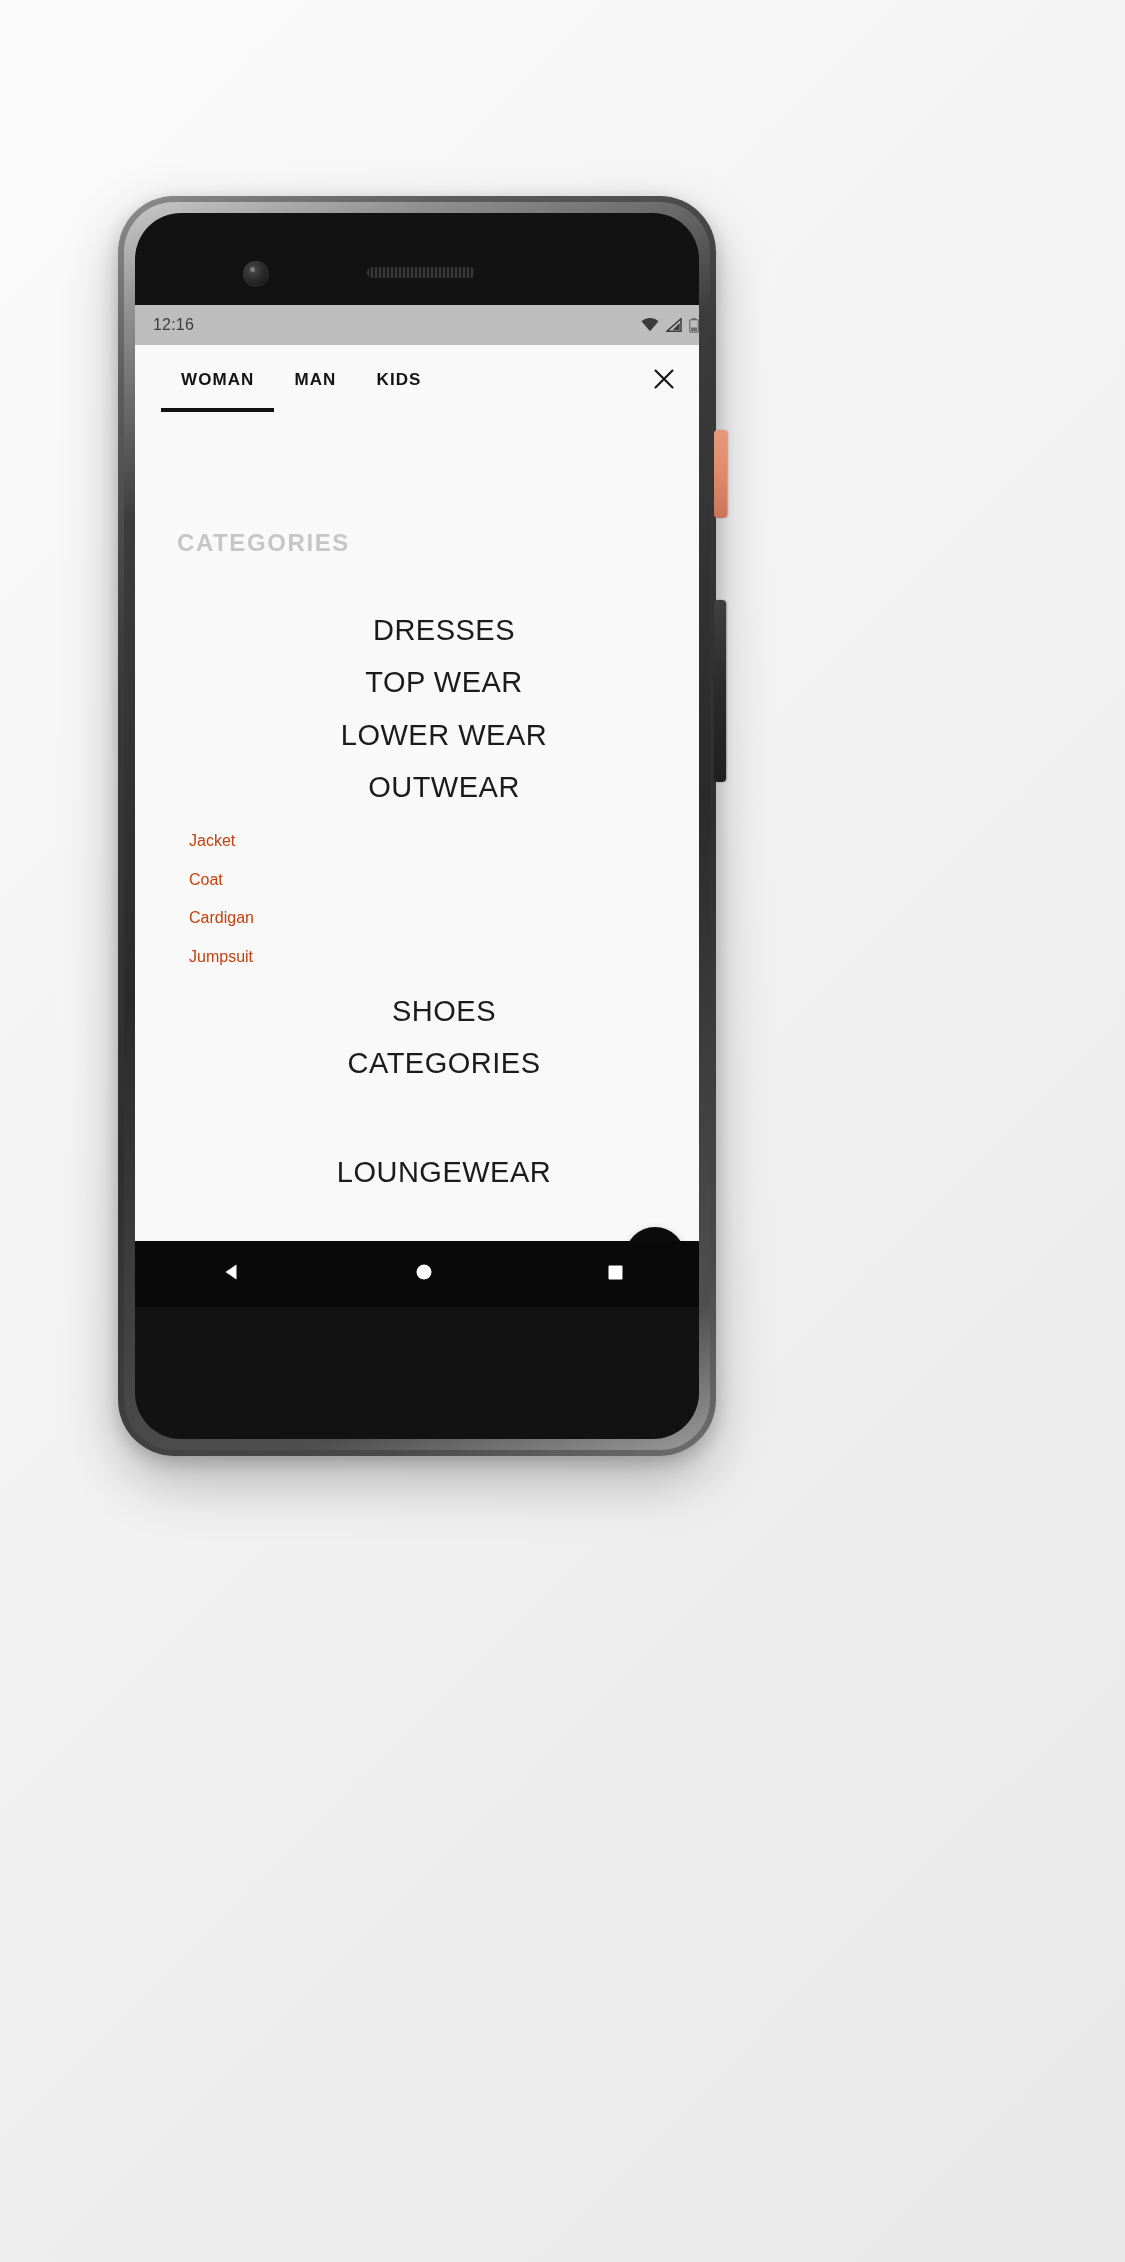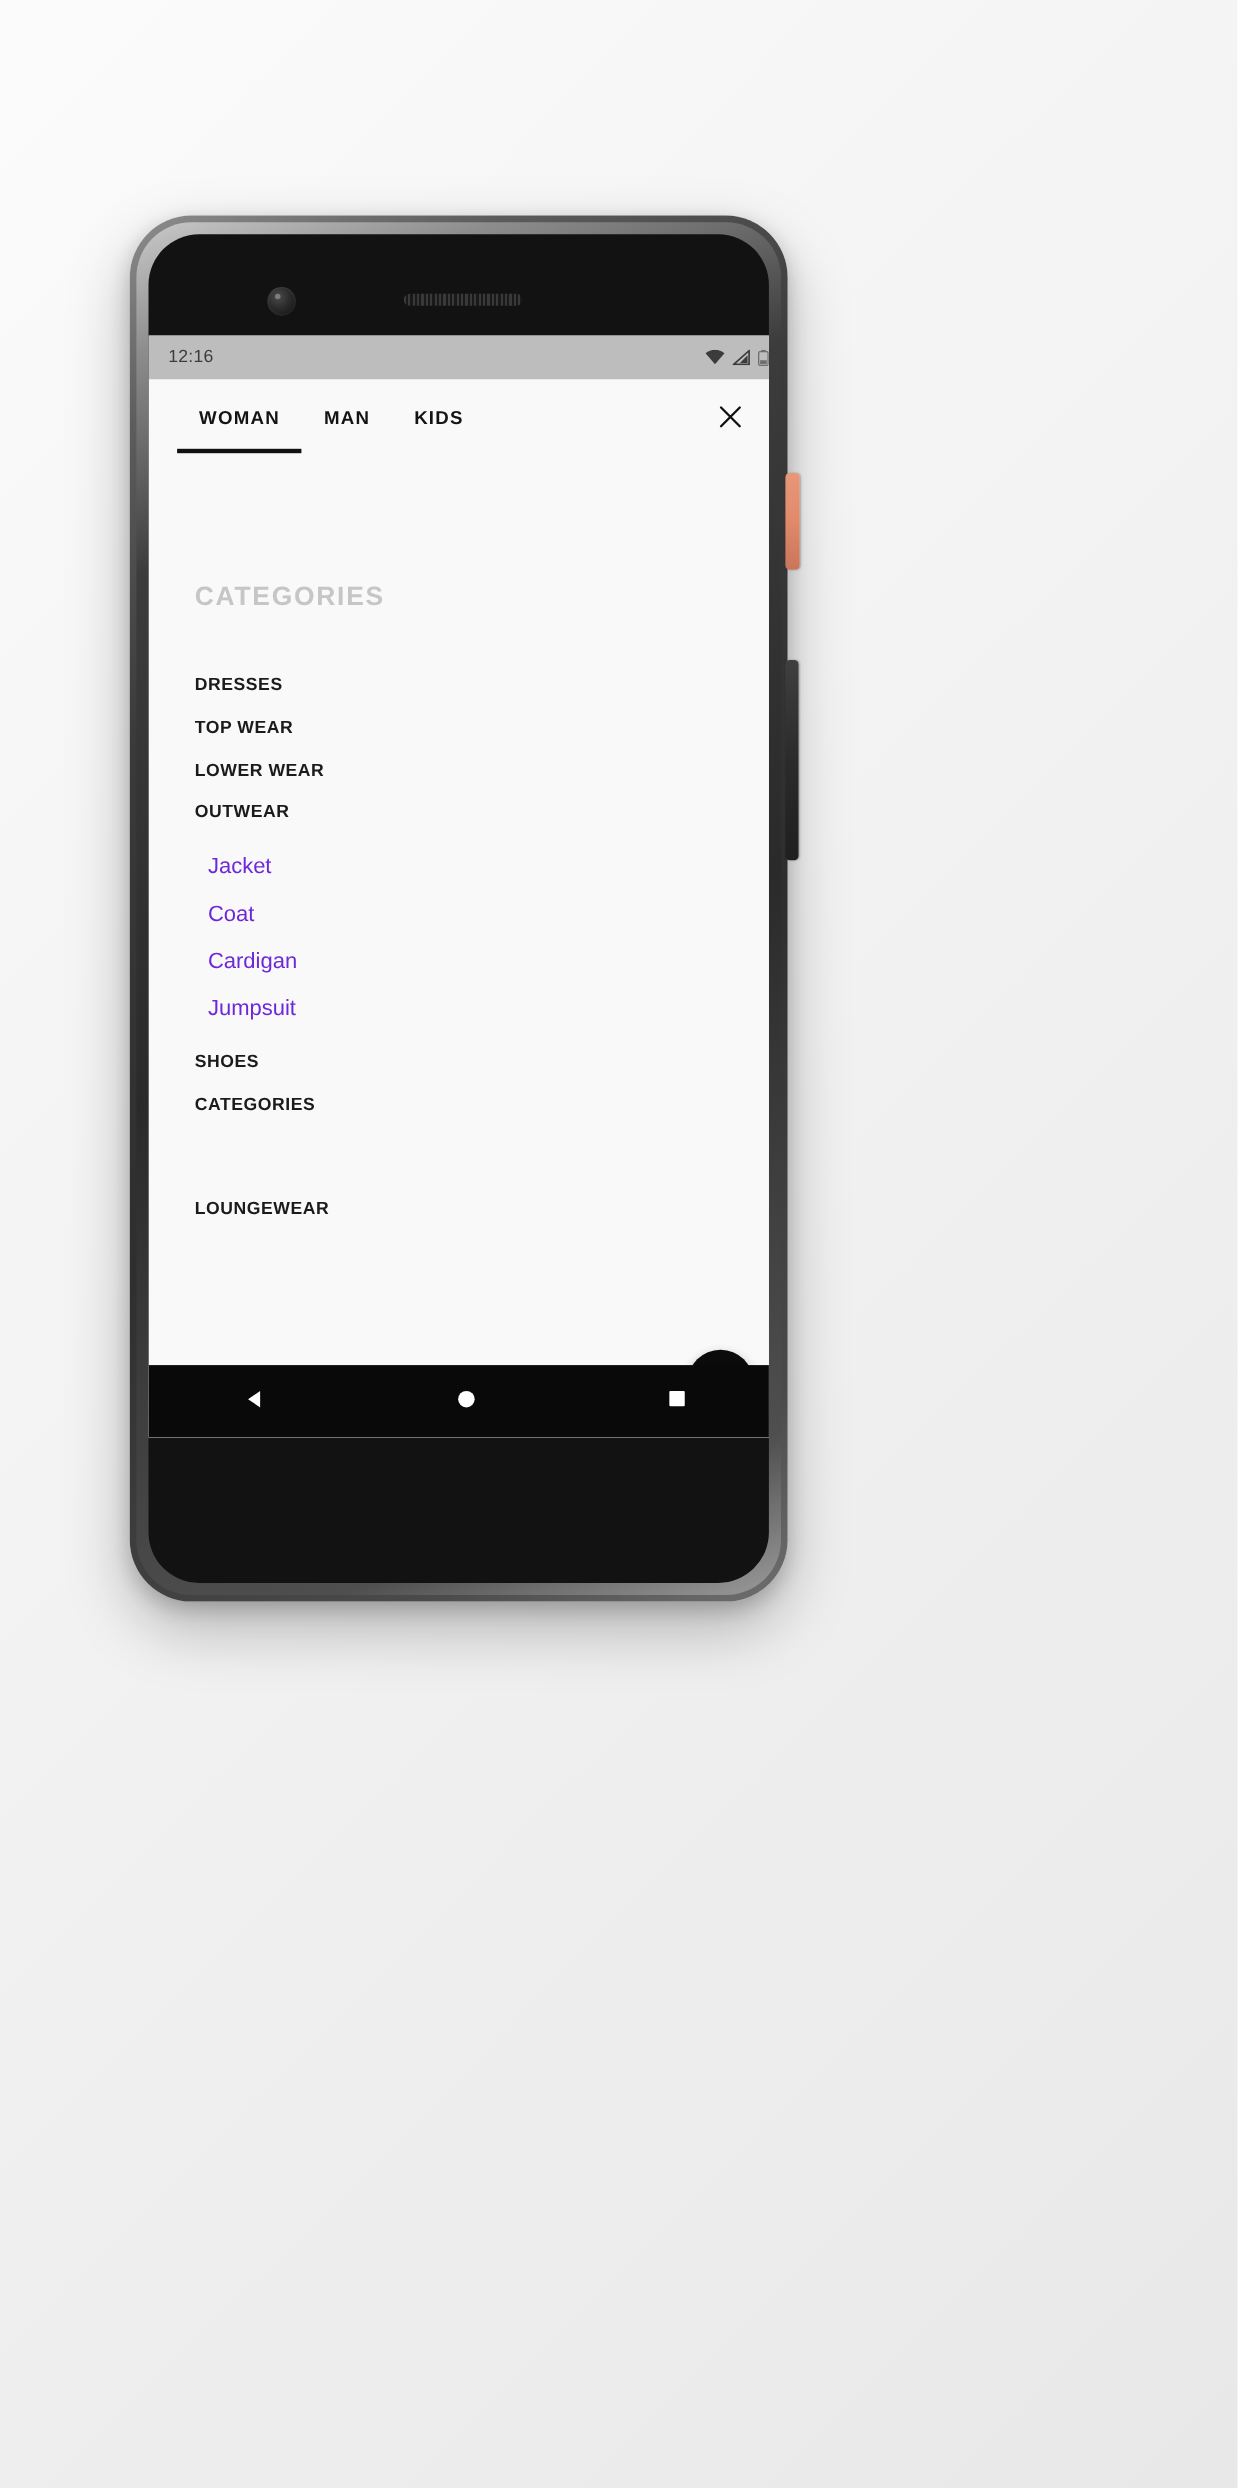--- a/index.html
+++ b/index.html
@@ -203,35 +203,36 @@
     font-weight: bold;
     letter-spacing: 1.6px;
     color: #c6c6c6;
     padding: 112px 0 0 26px;
   }
 
   .cat-list {
     padding: 58px 0 0 26px;
   }
   .cat-item {
-    font-size: 16px;
-    font-weight: bold;
+    font-size: 29px;
+    font-weight: normal;
     letter-spacing: .5px;
     color: #1b1b1b;
     padding: 0 0 22px 0;
     cursor: pointer;
     line-height: 1.05;
+    text-align: center;
   }
   .sub-list {
     padding: 8px 0 8px 12px;
   }
   .sub-item {
-    font-size: 20px;
+    font-size: 16px;
     font-weight: normal;
-    color: #6d28d9;
+    color: #c2410c;
     padding: 0 0 22px 0;
     cursor: pointer;
     line-height: 1.05;
   }
   .cat-item.spaced { margin-top: 56px; }
 
   
   .fab {
     position: absolute;
     right: 26px;

